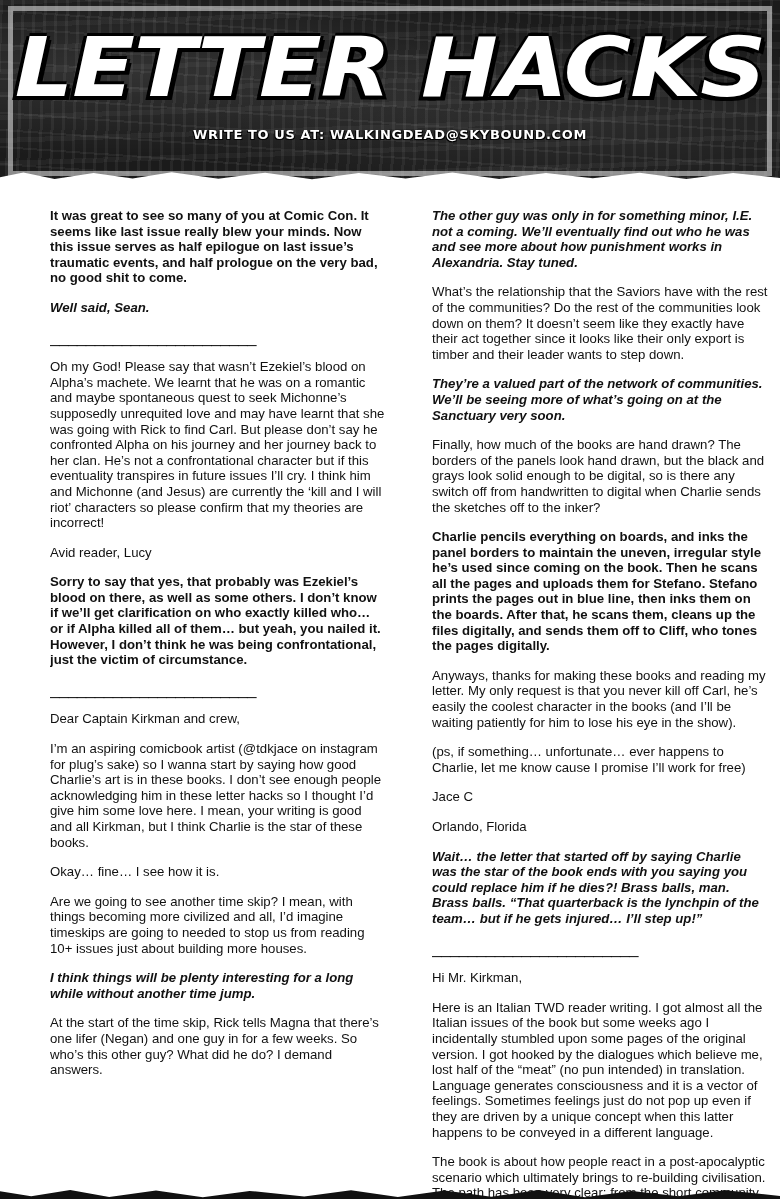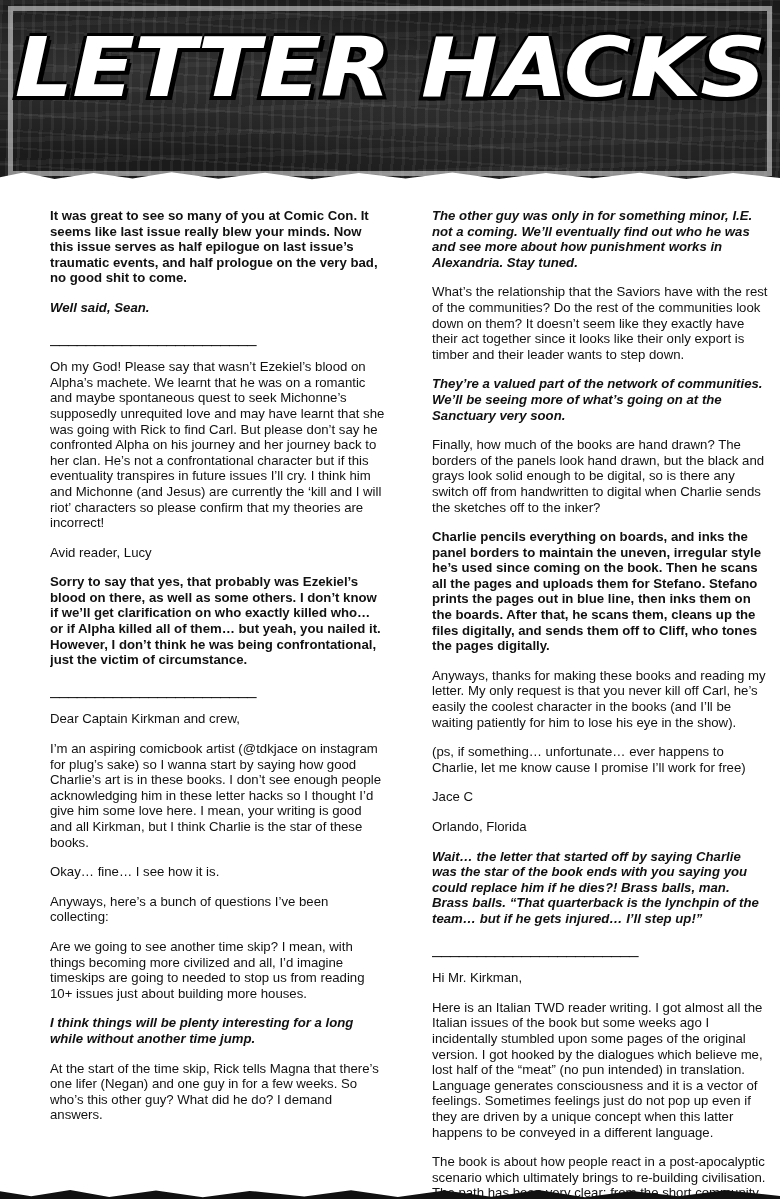--- a/index.html
+++ b/index.html
@@ -129,37 +129,37 @@
                        81% 42%, 87% 80%, 93% 38%, 100% 78%, 100% 100%);
   }
 </style>
 </head>
 <body>
 
 <div class="masthead">
   <div class="masthead-texture"></div>
   <div class="masthead-frame"></div>
   <div class="masthead-title">LETTER HACKS</div>
+  <div class="masthead-sub">WRITE TO US AT: WALKINGDEAD@SKYBOUND.COM</div>
   <div class="masthead-rule"></div>
 </div>
 
 <div class="page">
   <div class="columns">
     <div class="col" id="col-left">
         <p class="bold">It was great to see so many of you at Comic Con. It seems like last issue really blew your minds. Now this issue serves as half epilogue on last issue’s traumatic events, and half prologue on the very bad, no good shit to come.</p>
         <p class="bolditalic">Well said, Sean.</p>
         <div class="divider">_______________________</div>
         <p>Oh my God! Please say that wasn’t Ezekiel’s blood on Alpha’s machete. We learnt that he was on a romantic and maybe spontaneous quest to seek Michonne’s supposedly unrequited love and may have learnt that she was going with Rick to find Carl. But please don’t say he confronted Alpha on his journey and her journey back to her clan. He’s not a confrontational character but if this eventuality transpires in future issues I’ll cry. I think him and Michonne (and Jesus) are currently the ‘kill and I will riot’ characters so please confirm that my theories are incorrect!</p>
         <p>Avid reader, Lucy</p>
         <p class="bold">Sorry to say that yes, that probably was Ezekiel’s blood on there, as well as some others. I don’t know if we’ll get clarification on who exactly killed who… or if Alpha killed all of them… but yeah, you nailed it. However, I don’t think he was being confrontational, just the victim of circumstance.</p>
         <div class="divider">_______________________</div>
         <p>Dear Captain Kirkman and crew,</p>
         <p>I’m an aspiring comicbook artist (@tdkjace on instagram for plug’s sake) so I wanna start by saying how good Charlie’s art is in these books. I don’t see enough people acknowledging him in these letter hacks so I thought I’d give him some love here. I mean, your writing is good and all Kirkman, but I think Charlie is the star of these books.</p>
         <p>Okay… fine… I see how it is.</p>
-        <p>Anyways, here’s a bunch of questions I’ve been collecting:</p>
         <p>Are we going to see another time skip? I mean, with things becoming more civilized and all, I’d imagine timeskips are going to needed to stop us from reading 10+ issues just about building more houses.</p>
         <p class="bolditalic">I think things will be plenty interesting for a long while without another time jump.</p>
         <p>At the start of the time skip, Rick tells Magna that there’s one lifer (Negan) and one guy in for a few weeks. So who’s this other guy? What did he do? I demand answers.</p>
       </div>
     <div class="col" id="col-right">
         <p class="bolditalic">The other guy was only in for something minor, I.E. not a coming.  We’ll eventually find out who he was and see more about how punishment works in Alexandria.  Stay tuned.</p>
         <p>What’s the relationship that the Saviors have with the rest of the communities? Do the rest of the communities look down on them? It doesn’t seem like they exactly have their act together since it looks like their only export is timber and their leader wants to step down.</p>
         <p class="bolditalic">They’re a valued part of the network of communities.  We’ll be seeing more of what’s going on at the Sanctuary very soon.</p>
         <p>Finally, how much of the books are hand drawn? The borders of the panels look hand drawn, but the black and grays look solid enough to be digital, so is there any switch off from handwritten to digital when Charlie sends the sketches off to the inker?</p>
         <p class="bold">Charlie pencils everything on boards, and inks the panel borders to maintain the uneven, irregular style he’s used since coming on the book. Then he scans all the pages and uploads them for Stefano. Stefano prints the pages out in blue line, then inks them on the boards. After that, he scans them, cleans up the files digitally, and sends them off to Cliff, who tones the pages digitally.</p>

